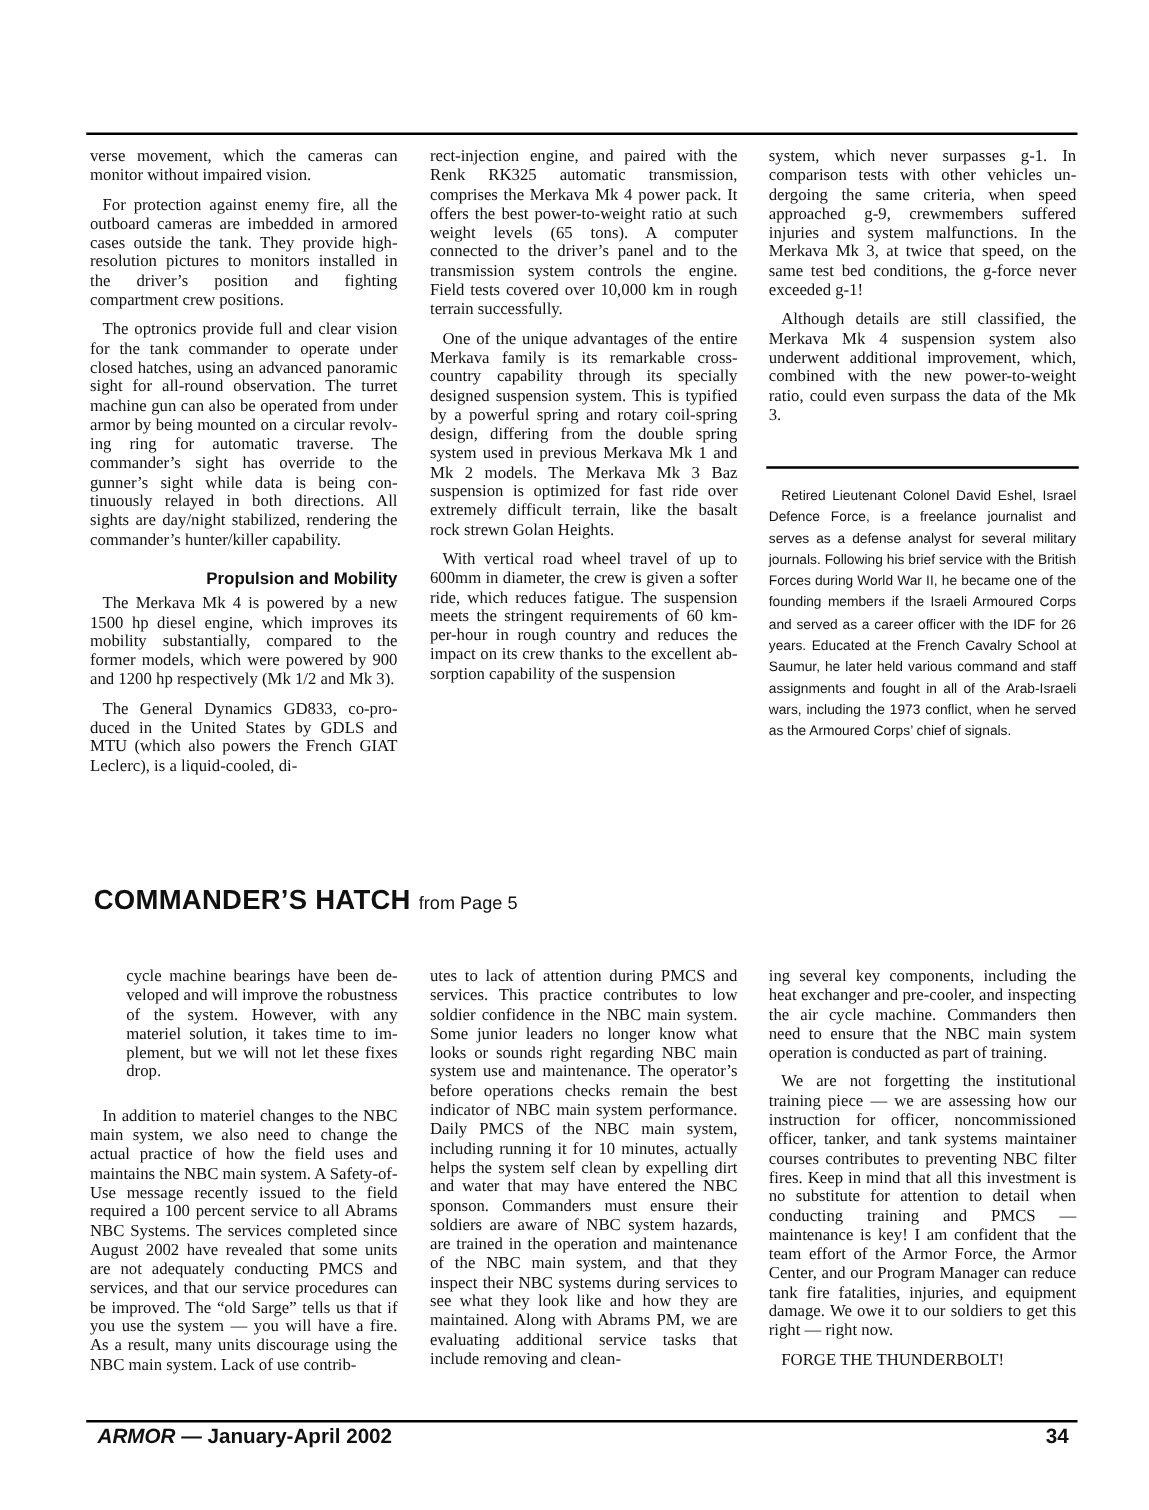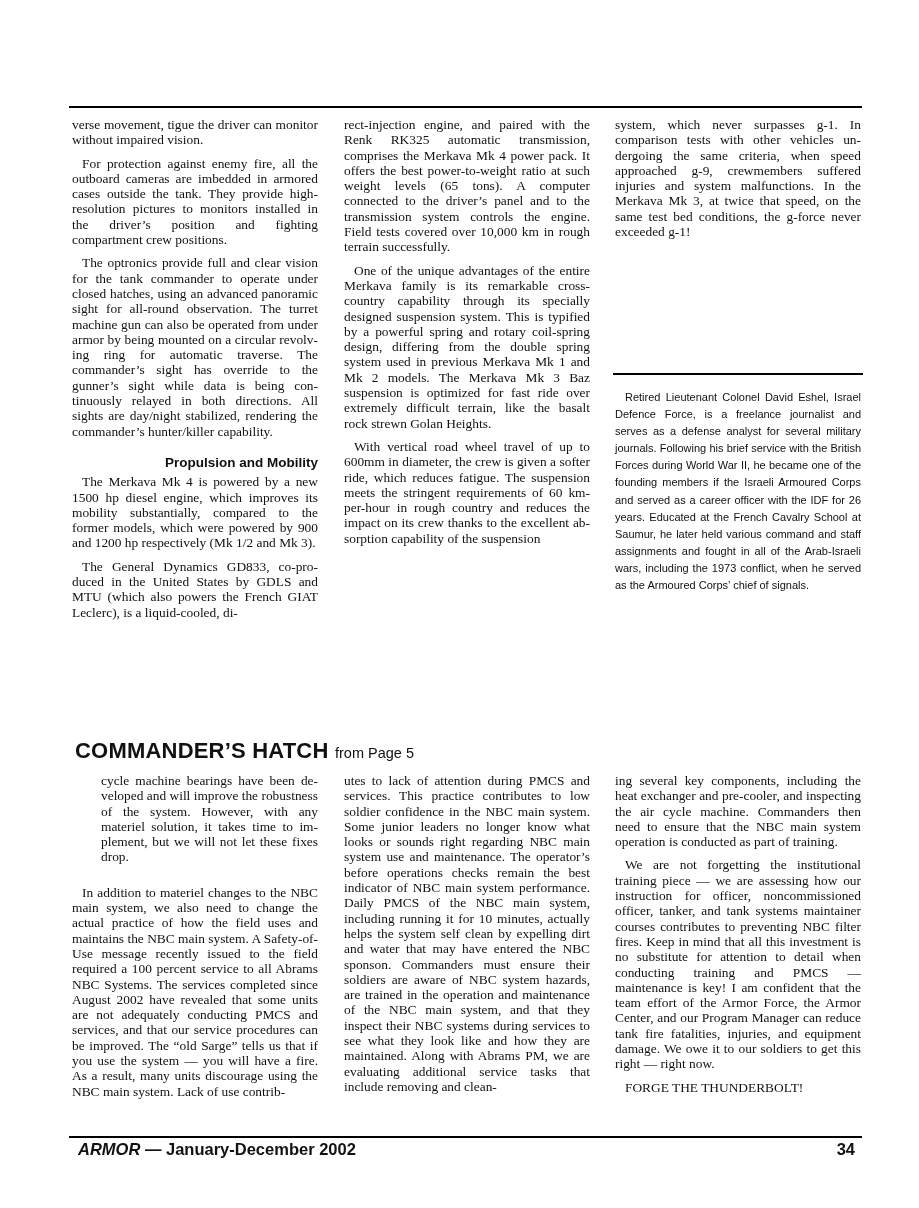--- a/index.html
+++ b/index.html
@@ -5,49 +5,50 @@
   html, body { margin: 0; padding: 0; background: #ffffff; }
   body { width: 919px; height: 1208px; position: relative; overflow: hidden; color: #111; }
   .rule { position: absolute; background: #000; height: 2px; }
   .col { position: absolute; font-family: "Liberation Serif", serif; font-size: 13.4px; line-height: 15.3px; text-align: justify; hyphens: manual; }
   .col p { margin: 0 0 8px 0; text-indent: 10px; }
   .col p.noindent { text-indent: 0; }
   .col p.gap { margin-bottom: 20px; margin-left: 29px; }
   .subhead { font-family: "Liberation Sans", sans-serif; font-weight: bold; font-size: 13.5px; margin: 16px 0 4px 0; text-indent: 0; text-align: right; }
   .bio { position: absolute; font-family: "Liberation Sans", sans-serif; font-size: 11px; line-height: 17.1px; text-align: justify; }
   .bio p { margin: 0; text-indent: 10px; }
-  .section-title { position: absolute; left: 75px; top: 738px; font-family: "Liberation Sans", sans-serif; white-space: nowrap; }
+  .section-title { position: absolute; left: 75px; top: 707px; font-family: "Liberation Sans", sans-serif; white-space: nowrap; }
   .section-title .big { font-weight: bold; font-size: 22px; letter-spacing: 0.2px; }
   .section-title .small { font-size: 14.5px; margin-left: 2px; }
   .footer { position: absolute; top: 1140px; font-family: "Liberation Sans", sans-serif; font-weight: bold; font-size: 16.5px; }
   .footer .mag { font-style: italic; }
   .signoff { text-indent: 10px; text-align: left; }
 </style>
 </head>
 <body>
 
 <div class="rule" style="left:69px; top:106px; width:793px;"></div>
 
 <div class="col" style="left:72px; top:117px; width:246px;">
-  <p class="noindent">verse movement, tigue the driver can monitor without impaired vision.</p>
+  <p class="noindent">verse movement, which the cameras can monitor without impaired vision.</p>
   <p>For protection against enemy fire, all the outboard cameras are imbedded in armored cases outside the tank. They provide high-resolution pictures to mon­itors installed in the driver’s position and fighting compartment crew posi­tions.</p>
   <p>The optronics provide full and clear vision for the tank commander to oper­ate under closed hatches, using an ad­vanced panoramic sight for all-round observation. The turret machine gun can also be operated from under armor by being mounted on a circular revolv­ing ring for automatic traverse. The commander’s sight has override to the gunner’s sight while data is being con­tinuously relayed in both directions. All sights are day/night stabilized, render­ing the commander’s hunter/killer ca­pability.</p>
   <div class="subhead">Propulsion and Mobility</div>
   <p>The Merkava Mk 4 is powered by a new 1500 hp diesel engine, which im­proves its mobility substantially, com­pared to the former models, which were powered by 900 and 1200 hp respec­tively (Mk 1/2 and Mk 3).</p>
   <p>The General Dynamics GD833, co-pro­duced in the United States by GDLS and MTU (which also powers the French GIAT Leclerc), is a liquid-cooled, di-</p>
 </div>
 
 <div class="col" style="left:344px; top:117px; width:246px;">
   <p class="noindent">rect-injection engine, and paired with the Renk RK325 automatic transmis­sion, comprises the Merkava Mk 4 power pack. It offers the best power-to-weight ratio at such weight levels (65 tons). A computer connected to the driver’s panel and to the transmission system controls the engine. Field tests covered over 10,000 km in rough ter­rain successfully.</p>
   <p>One of the unique advantages of the entire Merkava family is its remarkable cross-country capability through its spe­cially designed suspension system. This is typified by a powerful spring and ro­tary coil-spring design, differing from the double spring system used in previ­ous Merkava Mk 1 and Mk 2 models. The Merkava Mk 3 Baz suspension is optimized for fast ride over extremely difficult terrain, like the basalt rock strewn Golan Heights.</p>
   <p>With vertical road wheel travel of up to 600mm in diameter, the crew is given a softer ride, which reduces fa­tigue. The suspension meets the strin­gent requirements of 60 km-per-hour in rough country and reduces the impact on its crew thanks to the excellent ab­sorption capability of the suspension</p>
 </div>
 
 <div class="col" style="left:615px; top:117px; width:246px;">
   <p class="noindent">system, which never surpasses g-1. In comparison tests with other vehicles un­dergoing the same criteria, when speed approached g-9, crewmembers suffered injuries and system malfunctions. In the Merkava Mk 3, at twice that speed, on the same test bed conditions, the g-force never exceeded g-1!</p>
+  <p>Although details are still classified, the Merkava Mk 4 suspension system also underwent additional improvement, which, combined with the new power-to-weight ratio, could even surpass the data of the Mk 3.</p>
 </div>
 
 <div class="rule" style="left:613px; top:373px; width:250px;"></div>
 
 <div class="bio" style="left:615px; top:389px; width:246px;">
   <p>Retired Lieutenant Colonel David Eshel, Israel Defence Force, is a freelance journalist and serves as a defense analyst for several military journals. Following his brief service with the British Forces during World War II, he became one of the found­ing members if the Israeli Armoured Corps and served as a career offi­cer with the IDF for 26 years. Edu­cated at the French Cavalry School at Saumur, he later held various command and staff assignments and fought in all of the Arab-Israeli wars, including the 1973 conflict, when he served as the Armoured Corps’ chief of signals.</p>
 </div>
 
 <div class="section-title">
   <span class="big">COMMANDER’S HATCH</span>
@@ -65,15 +66,15 @@
 
 <div class="col" style="left:615px; top:773px; width:246px;">
   <p class="noindent">ing several key components, including the heat exchanger and pre-cooler, and inspecting the air cycle machine. Commanders then need to ensure that the NBC main system operation is con­ducted as part of training.</p>
   <p>We are not forgetting the institutional training piece — we are assessing how our instruction for officer, noncommis­sioned officer, tanker, and tank systems maintainer courses contributes to pre­venting NBC filter fires. Keep in mind that all this investment is no substitute for attention to detail when conducting training and PMCS — maintenance is key! I am confident that the team effort of the Armor Force, the Armor Center, and our Program Manager can reduce tank fire fatalities, injuries, and equip­ment damage. We owe it to our soldiers to get this right — right now.</p>
   <p class="signoff">FORGE THE THUNDERBOLT!</p>
 </div>
 
 <div class="rule" style="left:69px; top:1136px; width:793px;"></div>
 
 <div class="footer" style="left:78px;">
-  <span class="mag">ARMOR</span><span> — January-December 2002</span>
+  <span class="mag">ARMOR</span><span> — January-April 2002</span>
 </div>
 <div class="footer" style="right:64px;">34</div>
 
 </body></html>

